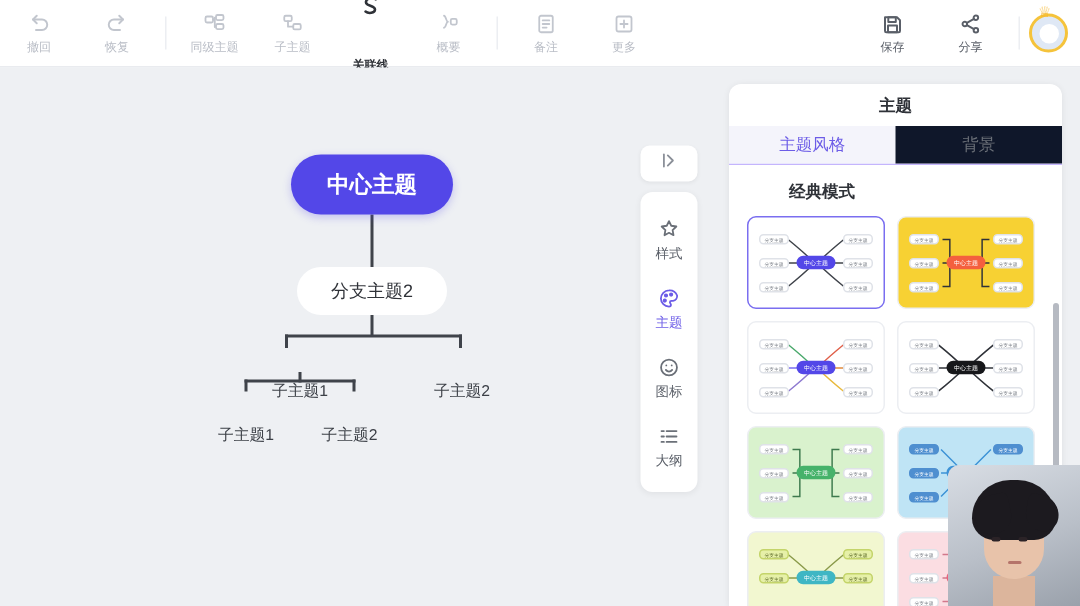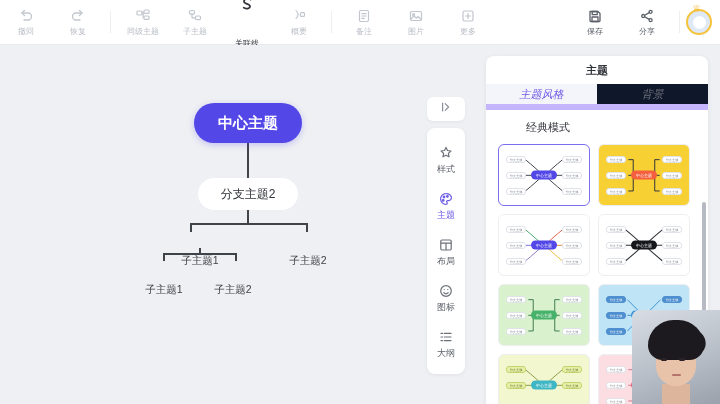--- a/index.html
+++ b/index.html
@@ -17,21 +17,21 @@
     border-bottom: 1px solid #e9ebef;
   }
   .tb-group { display: flex; align-items: center; height: 45px; }
   .tb-item {
     width: 52px; height: 45px; display: flex; flex-direction: column;
     align-items: center; justify-content: center; gap: 2px; cursor: pointer;
   }
   .tb-item .ic { height: 18px; display: flex; align-items: center; justify-content: center; }
   .tb-item .lb { font-size: 8px; line-height: 10px; color: #b9bdc6; white-space: nowrap; }
   .tb-item.dim .ic svg { stroke: #c2c6ce; }
-  .tb-item.on .lb { color: #2f3238; font-weight: normal; margin-top: 24px; }
+  .tb-item.on .lb { color: #2f3238; font-weight: bold; margin-top: 24px; }
   .tb-item.on .ic svg { stroke: #2f3238; }
   .tb-item.strong .lb { color: #5a5f68; }
   .tb-item.strong .ic svg { stroke: #5a5f68; }
   .tb-sep { width: 1px; height: 22px; background: #eceef2; margin: 0 6px; }
   .tb-spacer { flex: 1; }
   .avatar-wrap { display: flex; align-items: center; gap: 4px; padding-right: 8px; cursor: pointer; }
   .avatar {
     position: relative; width: 26px; height: 26px; border-radius: 50%;
     background: #dfe8f5; border: 2px solid #f5c33b;
     display: flex; align-items: center; justify-content: center;
@@ -84,28 +84,28 @@
   
   .panel {
     position: absolute; left: 486px; top: 56px; width: 222px; height: 348px;
     background: #ffffff; border-radius: 8px 8px 0 0; overflow: hidden;
     box-shadow: 0 1px 5px rgba(0,0,0,.07);
   }
   .panel-title {
     height: 28px; display: flex; align-items: center; justify-content: center;
     font-size: 11px; font-weight: bold; color: #2f3238;
   }
-  .panel-tabs { display: flex; height: 26px; border-bottom: 6px solid #c4b5fd; font-style: italic; }
+  .panel-tabs { display: flex; height: 26px; border-bottom: 1px solid #c4b5fd; }
   .panel-tab {
     flex: 1; display: flex; align-items: center; justify-content: center;
     font-size: 11px; color: #6b7078; cursor: pointer; background: #0f172a;
   }
   .panel-tab.active { color: #6c5ce7; background: #f4f4fb; }
   .panel-body { padding: 10px 10px 0 12px; height: 294px; overflow: hidden; position: relative; }
-  .sec-title { font-size: 11px; font-weight: normal; color: #2f3238; margin-bottom: 9px; padding-left: 28px; }
+  .sec-title { font-size: 11px; font-weight: bold; color: #2f3238; margin-bottom: 9px; padding-left: 28px; }
   .thumb-grid { display: flex; flex-wrap: wrap; gap: 8px; }
   .thumb {
     width: 92px; height: 62px; border-radius: 6px; position: relative;
     overflow: hidden; cursor: pointer; border: 1px solid #eceef2;
   }
   .thumb.selected { border: 1.5px solid #7a6ef0; }
   .mini { position: absolute; inset: 0; }
   .mini-c {
     position: absolute; left: 50%; top: 50%; transform: translate(-50%,-50%);
     width: 26px; height: 9px; border-radius: 5px; color: #fff; font-size: 4px;
@@ -219,30 +219,20 @@
           <svg width="18" height="18" viewBox="0 0 18 18" fill="none" stroke="#c2c6ce" stroke-width="1.2" stroke-linecap="round" stroke-linejoin="round">
               <rect x="4.5" y="3.5" width="9" height="11" rx="1.2"></rect>
               <path d="M6.8 6.6h4.4M6.8 9h4.4M6.8 11.4h2.6"></path>
             </svg>
         </span>
         <span class="lb">备注</span>
       </div>
       <div class="tb-item dim">
         <span class="ic">
           <svg width="18" height="18" viewBox="0 0 18 18" fill="none" stroke="#c2c6ce" stroke-width="1.2" stroke-linecap="round" stroke-linejoin="round">
-              <rect x="3.5" y="4.5" width="11" height="9" rx="1.2"></rect>
-              <circle cx="6.6" cy="7.6" r="1"></circle>
-              <path d="M4 12l3-3 2.2 2.2L11 9.5l3 2.8"></path>
-            </svg>
-        </span>
-        <span class="lb">图片</span>
-      </div>
-      <div class="tb-item dim">
-        <span class="ic">
-          <svg width="18" height="18" viewBox="0 0 18 18" fill="none" stroke="#c2c6ce" stroke-width="1.2" stroke-linecap="round" stroke-linejoin="round">
               <rect x="4" y="4" width="10" height="10" rx="1.4"></rect>
               <path d="M9 6.6v4.8M6.6 9h4.8"></path>
             </svg>
         </span>
         <span class="lb">更多</span>
       </div>
     </div>
 
     <div class="tb-spacer"></div>
 
@@ -335,29 +325,20 @@
     <div class="rail-item active">
       <span class="ic">
         <svg width="16" height="16" viewBox="0 0 16 16" fill="none" stroke="#6c5ce7" stroke-width="1.2" stroke-linejoin="round">
             <path d="M8 2.6a5.4 5.4 0 1 0 0 10.8c.9 0 1.3-.6 1.3-1.2 0-.8-.7-1-.7-1.7 0-.5.4-.9 1-.9h1.1A3.1 3.1 0 0 0 13.4 6 5.4 5.4 0 0 0 8 2.6z"></path>
             <circle cx="6" cy="6" r=".8" fill="#6c5ce7"></circle>
             <circle cx="9.4" cy="5.4" r=".8" fill="#6c5ce7"></circle>
             <circle cx="5.2" cy="9.4" r=".8" fill="#6c5ce7"></circle>
           </svg>
       </span>
       <span class="lb">主题</span>
-    </div>
-    <div class="rail-item">
-      <span class="ic">
-        <svg width="16" height="16" viewBox="0 0 16 16" fill="none" stroke="#6b7078" stroke-width="1.2" stroke-linejoin="round">
-            <rect x="2.8" y="3" width="10.4" height="10" rx="1.2"></rect>
-            <path d="M2.8 6.2h10.4M8 6.2V13"></path>
-          </svg>
-      </span>
-      <span class="lb">布局</span>
     </div>
     <div class="rail-item">
       <span class="ic">
         <svg width="16" height="16" viewBox="0 0 16 16" fill="none" stroke="#6b7078" stroke-width="1.2" stroke-linecap="round">
             <circle cx="8" cy="8" r="5.3"></circle>
             <circle cx="6.2" cy="6.6" r=".6" fill="#6b7078" stroke="none"></circle>
             <circle cx="9.8" cy="6.6" r=".6" fill="#6b7078" stroke="none"></circle>
             <path d="M5.9 9.6c.6.8 1.3 1.2 2.1 1.2s1.5-.4 2.1-1.2"></path>
           </svg>
       </span>

